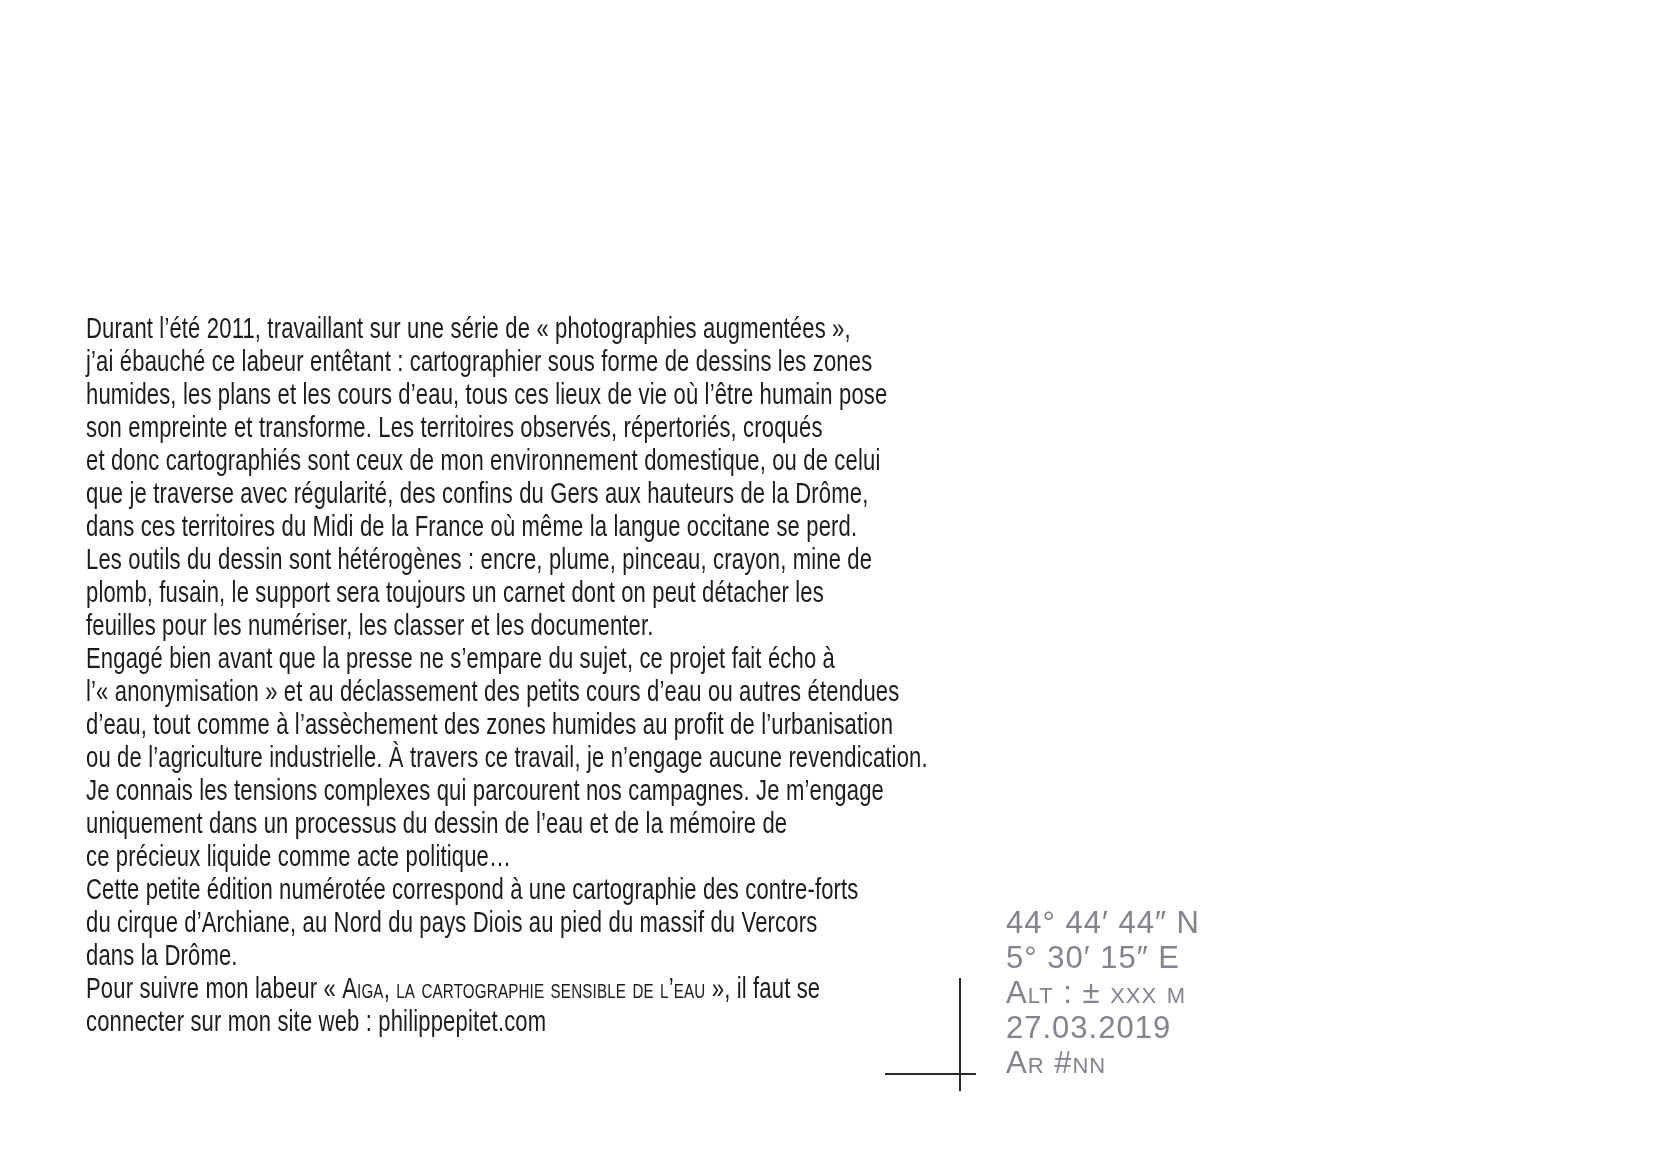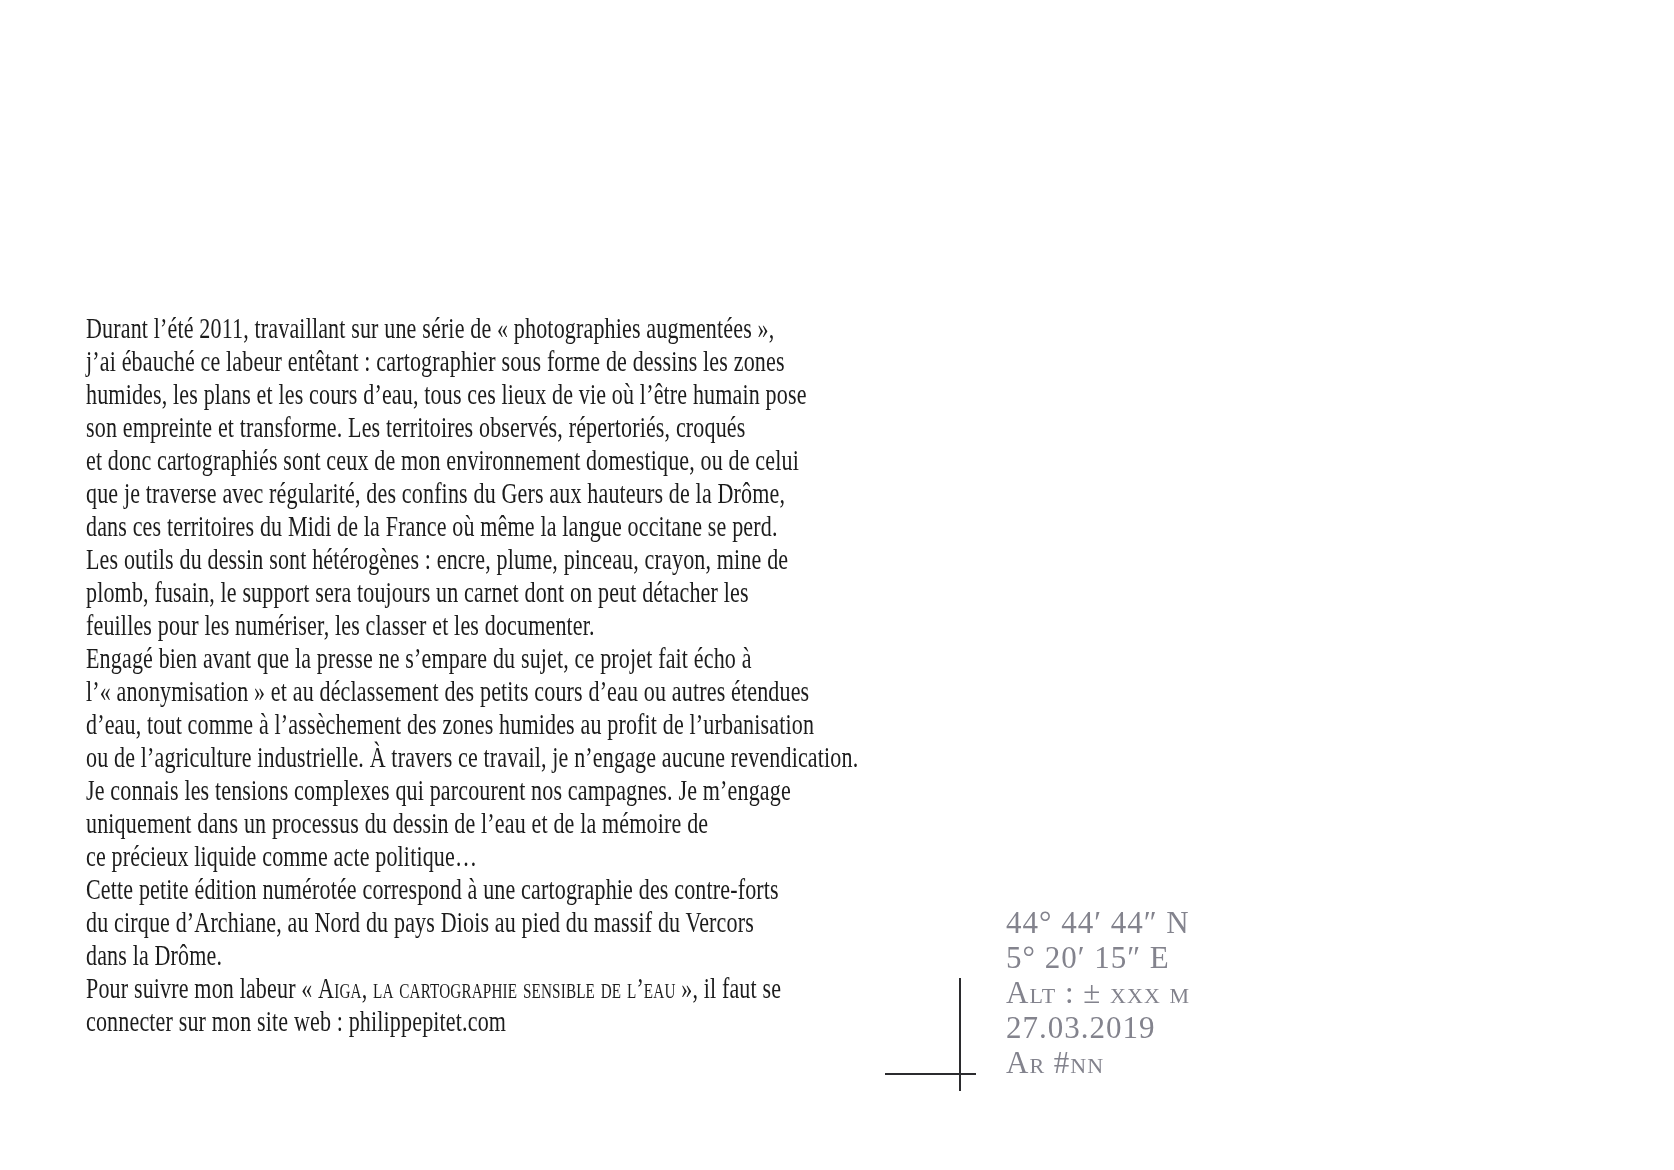--- a/index.html
+++ b/index.html
@@ -6,21 +6,21 @@
     margin: 0;
     padding: 0;
     background: #ffffff;
   }
   .page {
     position: relative;
     width: 1674px;
     height: 1170px;
     background: #ffffff;
     overflow: hidden;
-    font-family: Liberation Serif, serif;
+    font-family: Liberation Sans, sans-serif;
   }
   
   .intro {
     position: absolute;
     left: 86px;
     top: 312px;
     color: #1c1c1c;
     font-size: 29px;
     line-height: 33px;
     white-space: nowrap;
@@ -88,21 +88,21 @@
     <div class="line">du cirque d’Archiane, au Nord du pays Diois au pied du massif du Vercors</div>
     <div class="line">dans la Drôme.</div>
     <div class="line">
       <span>Pour suivre mon labeur « </span><span class="sc">Aiga, la cartographie sensible de l’eau</span><span> », il faut se</span>
     </div>
     <div class="line">connecter sur mon site web : philippepitet.com</div>
   </div>
 
   <div class="meta">
     <div class="meta-line">44° 44′ 44″ N</div>
-    <div class="meta-line">5° 20′ 15″ E</div>
+    <div class="meta-line">5° 30′ 15″ E</div>
     <div class="meta-line">Alt : ± xxx m</div>
     <div class="meta-line">27.03.2019</div>
     <div class="meta-line">Ar #nn</div>
   </div>
 
   <div>
     <div class="mark-v"></div>
     <div class="mark-h"></div>
   </div>
 

